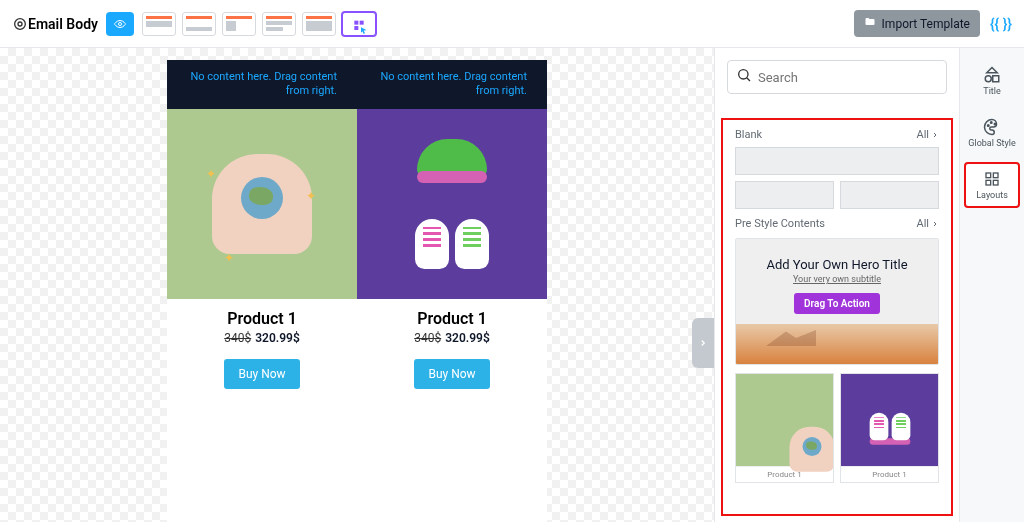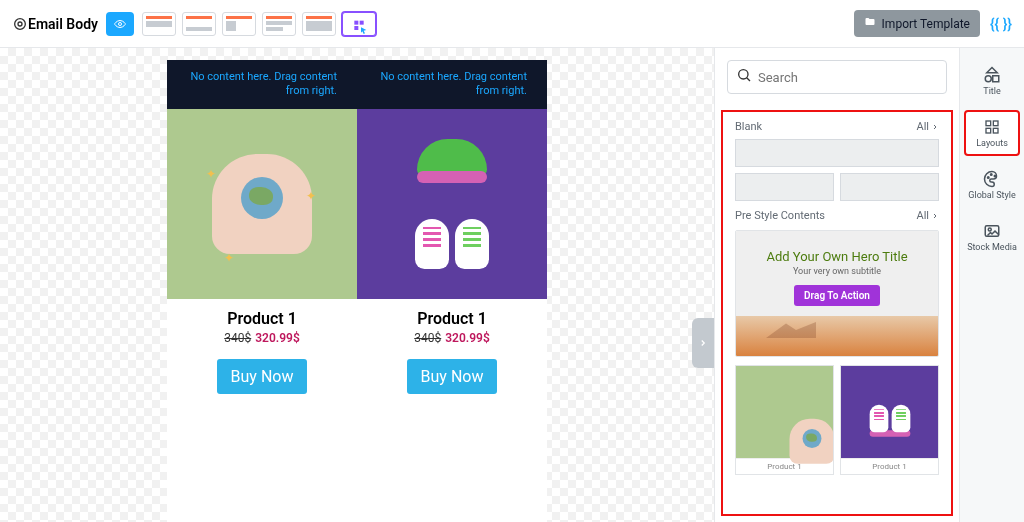--- a/index.html
+++ b/index.html
@@ -29,53 +29,53 @@
     .email-block { display:flex; width:380px; background:#fff; }
     .prod-col { width:190px; background:#fff; }
     .drag-notice { background:#0f172a; color:#1ba8ff; font-size:11px; text-align:right; padding:10px 20px; line-height:1.3; }
     .prod-img { height:190px; display:flex; align-items:center; justify-content:center; }
     .img-a { background:#aec98f; }
     .img-b { background:#5c3d9e; }
     .prod-body { text-align:center; padding:10px 0 18px; }
     .prod-title { font-size:16px; font-weight:600; margin-bottom:3px; }
     .prod-price { font-size:12px; margin-bottom:14px; }
     .old-price { color:#333; text-decoration:line-through; margin-right:4px; }
-    .new-price { color:#be185d; font-weight:600; }
-    .buy-btn { background:#2db2e8; color:#fff; border:none; padding:8px 14px; font-size:16px; border-radius:3px; }
+    .new-price { color:#0f172a; font-weight:600; }
+    .buy-btn { background:#2db2e8; color:#fff; border:none; padding:8px 14px; font-size:12px; border-radius:3px; }
 
     
     .img-a .tee { width:120px; height:130px; position:relative; }
     .tee-body { position:absolute; width:100px; height:100px; left:10px; top:15px; background:#f1d2c1; border-radius:45px 45px 18px 18px; }
     .tee-globe { position:absolute; width:42px; height:42px; left:39px; top:38px; background:#6fa9c9; border-radius:50%; }
     .tee-land { position:absolute; width:24px; height:18px; left:47px; top:48px; background:#7aa864; border-radius:40% 50% 40% 50%; }
     .sparkle { position:absolute; color:#f2c04f; font-size:12px; }
 
     .img-b .beanie { width:70px; height:36px; background:#4fbc4a; border-radius:34px 34px 6px 6px; margin-bottom:20px; position:relative; }
     .beanie:after { content:""; position:absolute; left:0; right:0; bottom:-8px; height:12px; background:#d561b4; border-radius:6px; }
     .shoes { display:flex; gap:6px; margin-top:24px; }
     .shoe { width:34px; height:50px; background:#fff; border-radius:18px 18px 10px 10px; position:relative; }
     .shoe.l:before { content:""; position:absolute; top:8px; left:8px; right:8px; height:20px; background:repeating-linear-gradient(0deg,#e357b0 0 3px,transparent 3px 6px); }
     .shoe.r:before { content:""; position:absolute; top:8px; left:8px; right:8px; height:20px; background:repeating-linear-gradient(0deg,#6ecf5f 0 3px,transparent 3px 6px); }
     .img-b-inner { display:flex; flex-direction:column; align-items:center; }
 
     .sidepanel { width:245px; border-left:1px solid #e6e8eb; background:#fff; display:flex; flex-direction:column; }
     .search { margin:12px 12px 8px; border:1px solid #d6dadf; border-radius:4px; height:34px; display:flex; align-items:center; padding:0 8px; gap:6px; }
     .search input { border:none; outline:none; font-size:13px; flex:1; background:transparent; }
 
-    .panel-scroll { flex:1; overflow:hidden; padding:0 12px; border:2px solid #e11; margin:8px 6px 6px; }
+    .panel-scroll { flex:1; overflow:hidden; padding:0 12px; border:2px solid #e11; margin:16px 6px 6px; }
     .sec-head { display:flex; justify-content:space-between; font-size:11px; color:#636b74; margin:8px 0 6px; }
     .sec-head .all { display:flex; align-items:center; gap:2px; }
     .blank-wide { height:28px; background:#eceeef; border:1px solid #d6dadf; margin-bottom:6px; }
     .blank-two { display:flex; gap:6px; }
     .blank-two > div { flex:1; height:28px; background:#eceeef; border:1px solid #d6dadf; }
 
     .hero-card { margin-top:8px; border:1px solid #e1e4e7; border-radius:2px; overflow:hidden; }
     .hero-top { background:#efefef; padding:18px 10px 10px; text-align:center; }
-    .hero-title { font-size:13px; color:#4d7c0f; margin-bottom:2px; }
-    .hero-sub { font-size:9px; color:#666; margin-bottom:8px; }
+    .hero-title { font-size:13px; color:#0f172a; margin-bottom:2px; }
+    .hero-sub { font-size:9px; color:#666; margin-bottom:8px;text-decoration:underline; }
     .cta-btn { background:#a033d9; color:#fff; font-size:10px; padding:5px 10px; border-radius:3px; display:inline-block; font-weight:600; }
     .hero-bottom { height:40px; background:linear-gradient(180deg,#e8c9a8 0%,#d9823f 100%); position:relative; }
     .hero-bottom:before { content:""; position:absolute; left:30px; top:6px; width:50px; height:16px; background:rgba(130,70,40,0.3); clip-path:polygon(0 100%,40% 10%,60% 50%,100% 0,100% 100%); }
 
     .two-prods { display:flex; gap:6px; margin-top:8px; }
     .mini-prod { flex:1; height:110px; border:1px solid #e1e4e7; display:flex; flex-direction:column; overflow:hidden; }
     .mini-img { flex:1; display:flex; align-items:center; justify-content:center; }
     .mini-img.a { background:#aec98f; }
     .mini-img.b { background:#5c3d9e; }
     .mini-label { font-size:8px; padding:3px; color:#888; text-align:center; border-top:1px solid #eee; }
@@ -280,47 +280,37 @@
     <div class="rtab">
       <span class="rt-ic">
         <svg width="18" height="18" viewBox="0 0 24 24" fill="none" stroke="#4a545d" stroke-width="2">
             <polygon points="12 2 5 9 19 9"></polygon>
             <circle cx="7" cy="17" r="4"></circle>
             <rect x="13" y="13" width="8" height="8"></rect>
           </svg>
       </span>
       <span>Title</span>
     </div>
+    <div class="rtab">
+      <span class="rt-ic">
+        <svg width="18" height="18" viewBox="0 0 24 24" fill="none" stroke="#4a545d" stroke-width="2">
+            <path d="M12 2a10 10 0 100 20 3 3 0 000-6h-1a2 2 0 01-2-2 2 2 0 012-2h3a4 4 0 004-4 6 6 0 00-6-6z"></path>
+            <circle cx="7" cy="10" r="1" fill="#4a545d"></circle>
+            <circle cx="11" cy="6" r="1" fill="#4a545d"></circle>
+            <circle cx="16" cy="8" r="1" fill="#4a545d"></circle>
+          </svg>
+      </span>
+      <span>Global Style</span>
+    </div>
     <div class="rtab hl">
       <span class="rt-ic">
         <svg width="16" height="16" viewBox="0 0 24 24" fill="none" stroke="#4a545d" stroke-width="2">
             <rect x="3" y="3" width="7" height="7"></rect>
             <rect x="14" y="3" width="7" height="7"></rect>
             <rect x="3" y="14" width="7" height="7"></rect>
             <rect x="14" y="14" width="7" height="7"></rect>
           </svg>
       </span>
       <span>Layouts</span>
     </div>
-    <div class="rtab">
-      <span class="rt-ic">
-        <svg width="18" height="18" viewBox="0 0 24 24" fill="none" stroke="#4a545d" stroke-width="2">
-            <path d="M12 2a10 10 0 100 20 3 3 0 000-6h-1a2 2 0 01-2-2 2 2 0 012-2h3a4 4 0 004-4 6 6 0 00-6-6z"></path>
-            <circle cx="7" cy="10" r="1" fill="#4a545d"></circle>
-            <circle cx="11" cy="6" r="1" fill="#4a545d"></circle>
-            <circle cx="16" cy="8" r="1" fill="#4a545d"></circle>
-          </svg>
-      </span>
-      <span>Global Style</span>
-    </div>
-    <div class="rtab">
-      <span class="rt-ic">
-        <svg width="18" height="18" viewBox="0 0 24 24" fill="none" stroke="#4a545d" stroke-width="2">
-            <rect x="3" y="5" width="18" height="14" rx="2"></rect>
-            <circle cx="9" cy="10" r="2"></circle>
-            <path d="M21 17l-5-5-4 4-2-2-4 4"></path>
-          </svg>
-      </span>
-      <span>Stock Media</span>
-    </div>
   </div>
 
 </div>
 
 </body></html>

